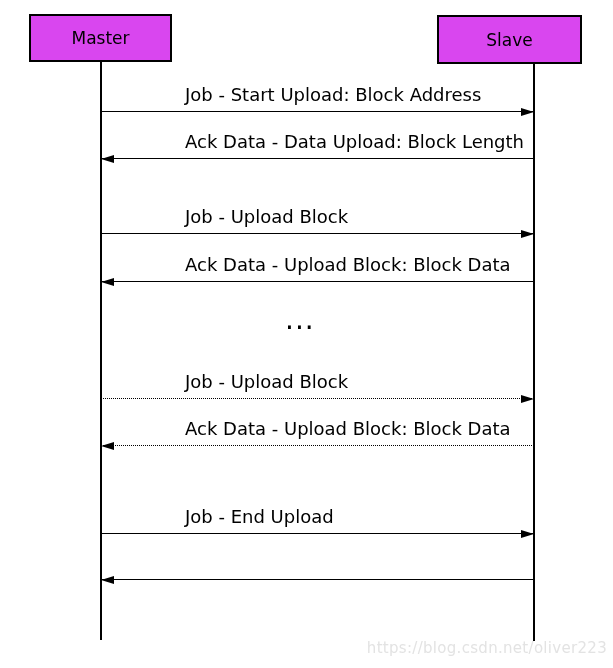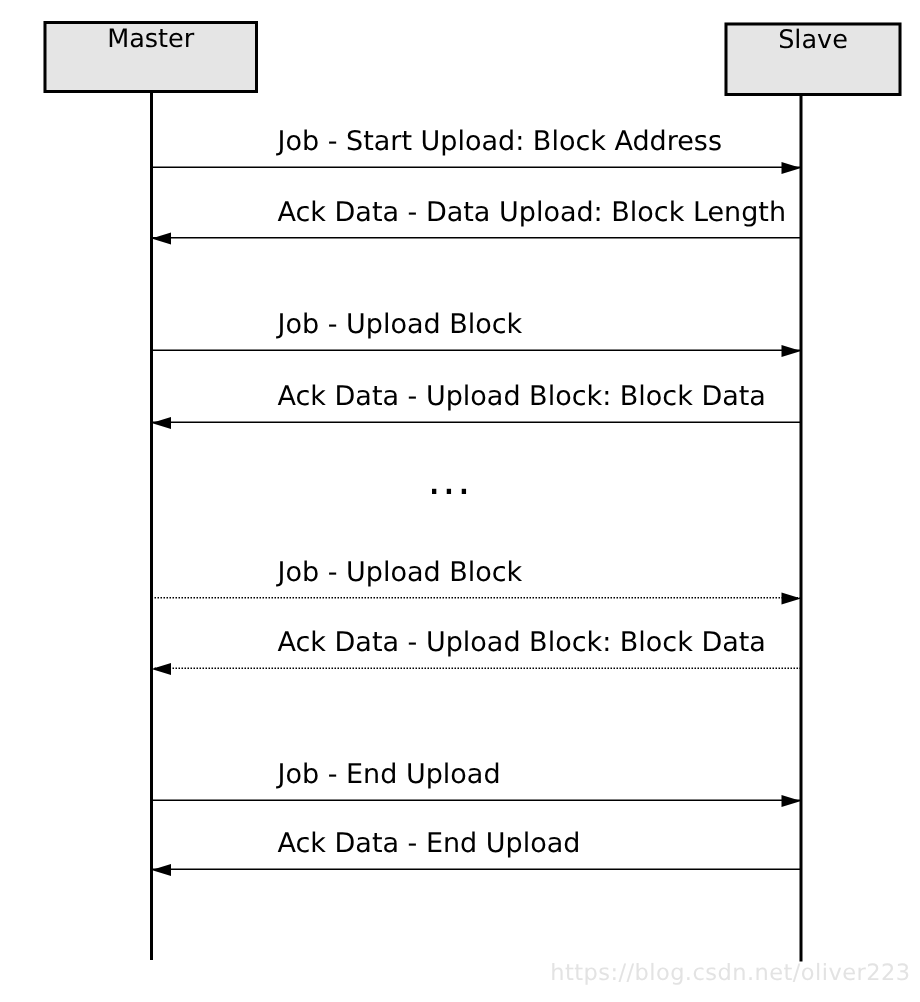--- a/index.html
+++ b/index.html
@@ -13,29 +13,29 @@
     height: 668px;
     background: #ffffff;
     font-family: "DejaVu Sans", sans-serif;
     color: #000000;
     overflow: hidden;
   }
   .actor-box {
     position: absolute;
     box-sizing: border-box;
     border: 2px solid #000000;
-    background: #e5e5e5;
+    background: #d946ef;
     display: flex;
-    align-items: flex-start;
+    align-items: center;
     justify-content: center;
     font-size: 17px;
     z-index: 2;
   }
   #master-box { left: 29px;  top: 14px; width: 143px; height: 48px; }
-  #slave-box  { left: 483px; top: 15px; width: 118px; height: 49px; }
+  #slave-box  { left: 437px; top: 15px; width: 145px; height: 49px; }
   .lifeline {
     position: absolute;
     width: 2px;
     background: #000000;
     z-index: 1;
   }
   #master-lifeline { left: 100px; top: 62px; height: 578px; }
   #slave-lifeline  { left: 533px; top: 64px; height: 577px; }
   .msg-label {
     position: absolute;
@@ -129,20 +129,19 @@
   <div class="msg-label" style="top:419px">Ack Data - Upload Block: Block Data</div>
   <div class="arrow dotted to-master" style="top:445px">
     <i class="head"></i>
   </div>
 
   <div class="msg-label" style="top:507px">Job - End Upload</div>
   <div class="arrow solid to-slave" style="top:533px">
     <i class="head"></i>
   </div>
 
-  <div class="msg-label" style="top:553px">Ack Data - End Upload</div>
   <div class="arrow solid to-master" style="top:579px">
     <i class="head"></i>
   </div>
 
   <div class="watermark">https://blog.csdn.net/oliver223</div>
 
 </div>
 
 </body></html>

